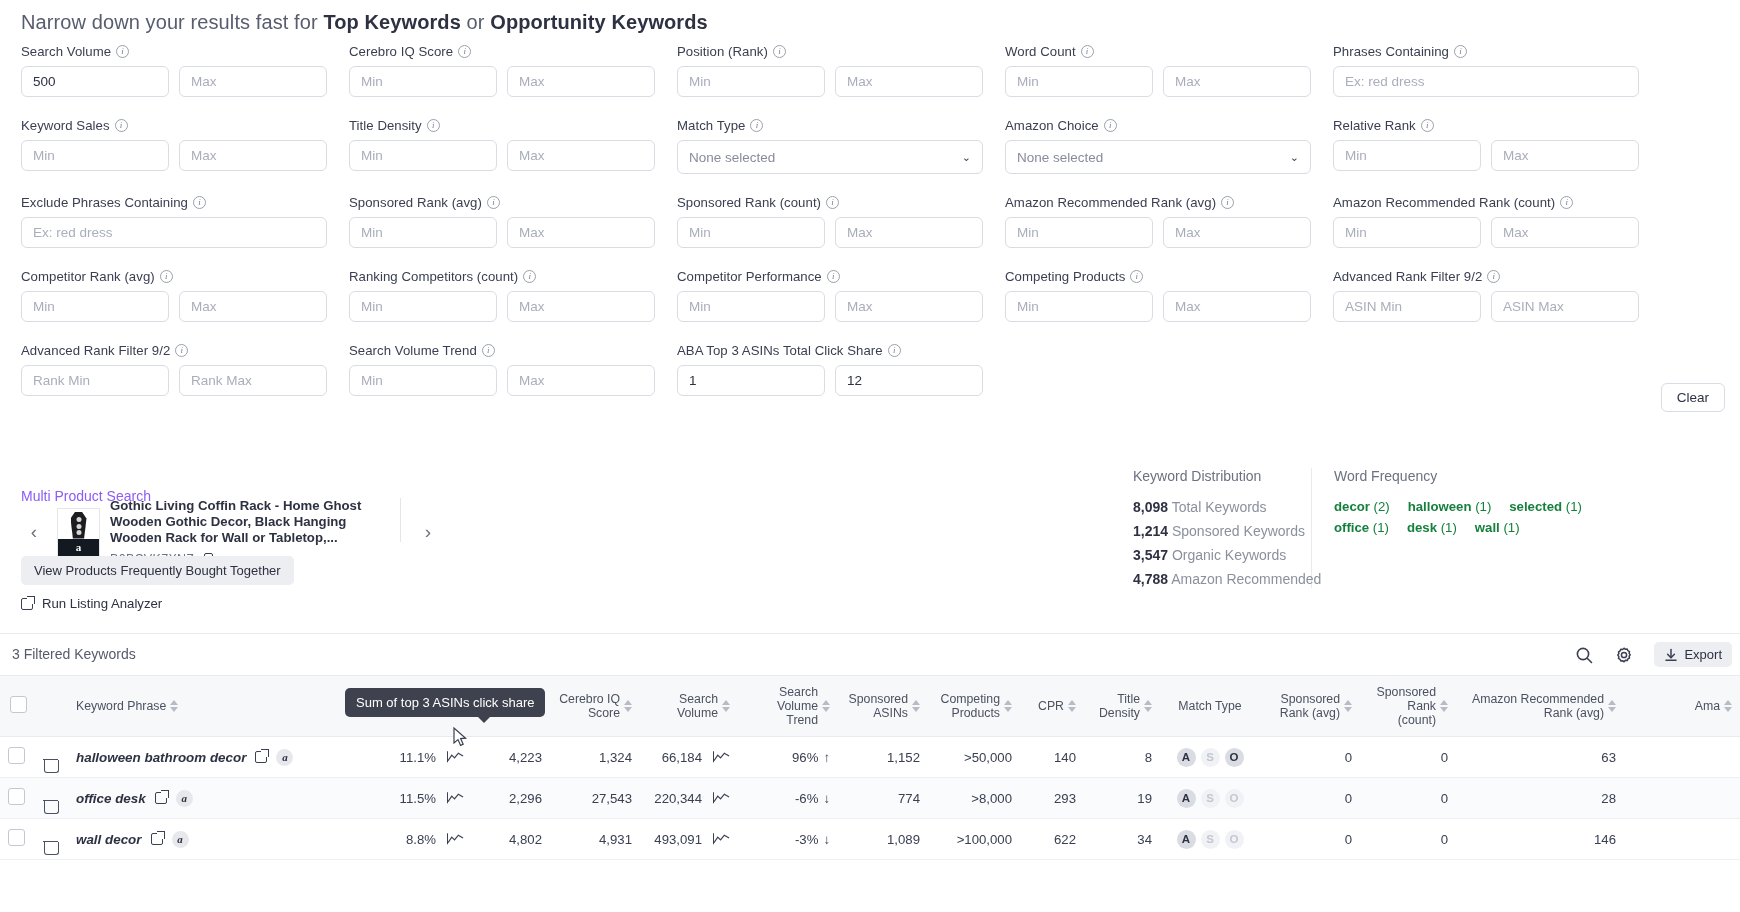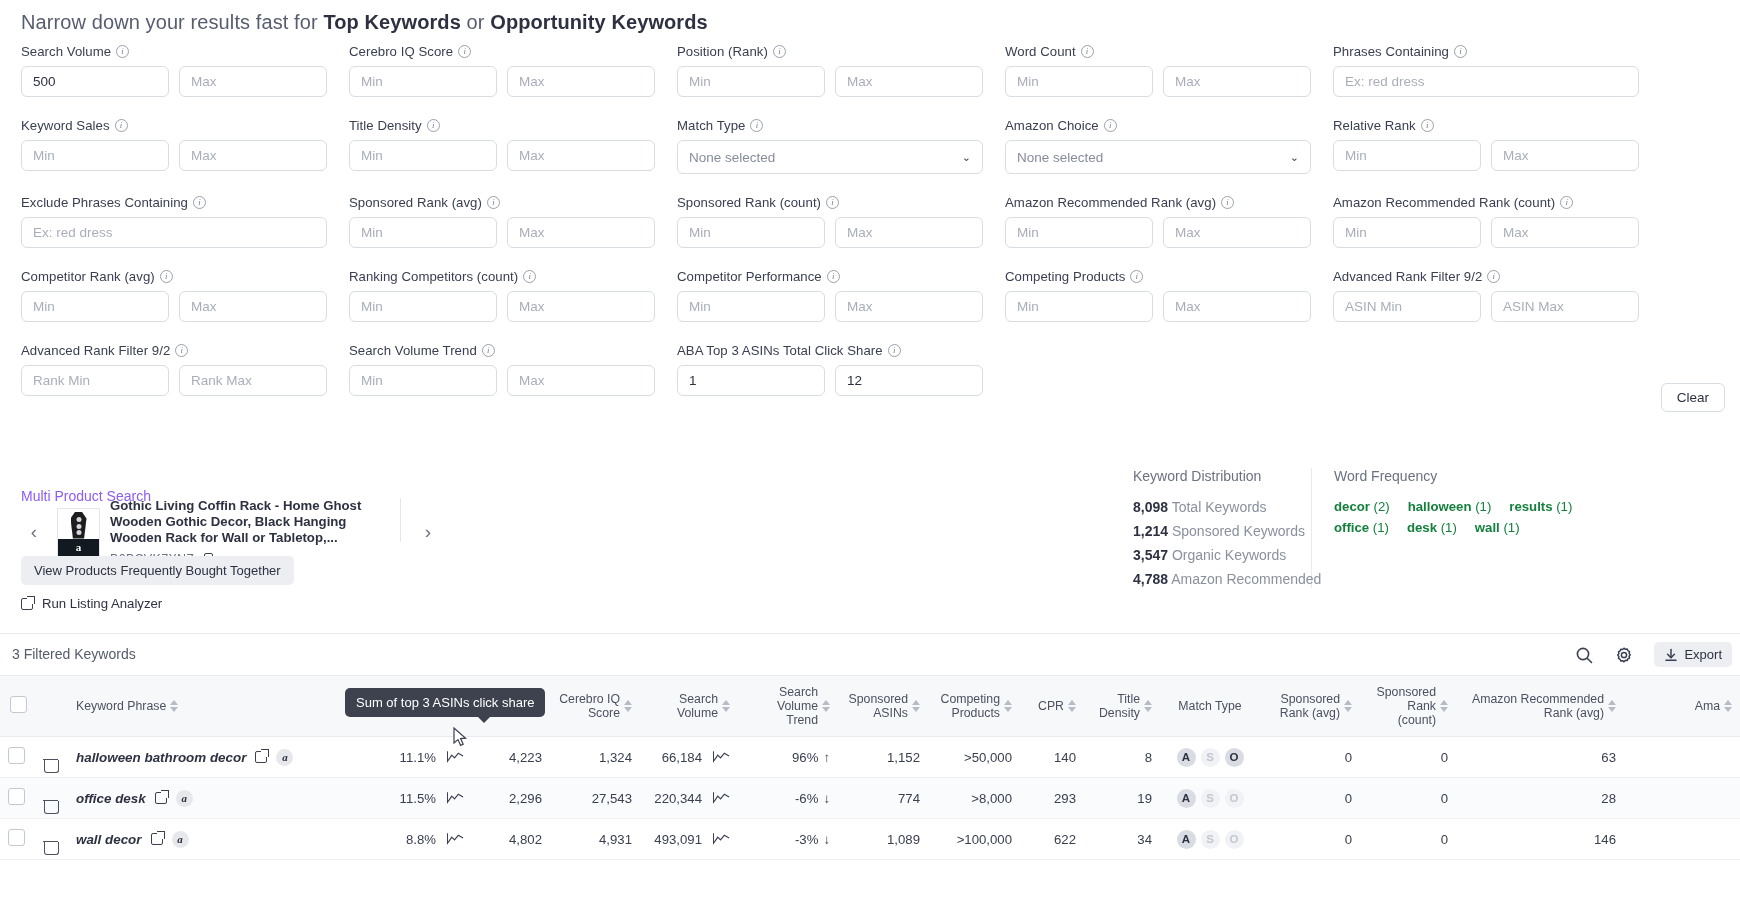--- a/index.html
+++ b/index.html
@@ -515,21 +515,21 @@
           <div class="kd-item"><b>3,547</b> <span> Organic Keywords</span></div>
           <div class="kd-item"><b>4,788</b> <span> Amazon Recommended</span></div>
         </div>
     </div>
 
     <div class="wf-block">
       <div class="blk-title">Word Frequency</div>
       <div class="wf-wrap" id="wf-list">
           <div class="wf-item"><span style="font-weight: 700;">decor</span> <span>(2)</span></div>
           <div class="wf-item"><span style="font-weight: 700;">halloween</span> <span>(1)</span></div>
-          <div class="wf-item"><span style="font-weight: 700;">results</span> <span>(1)</span></div>
+          <div class="wf-item"><span style="font-weight: 700;">selected</span> <span>(1)</span></div>
           <div class="wf-item"><span style="font-weight: 700;">office</span> <span>(1)</span></div>
           <div class="wf-item"><span style="font-weight: 700;">desk</span> <span>(1)</span></div>
           <div class="wf-item"><span style="font-weight: 700;">wall</span> <span>(1)</span></div>
         </div>
     </div>
   </div>
 
   <div class="table-panel">
     <div class="tbl-head-bar">
       <div class="fk-count">3 Filtered Keywords</div>

